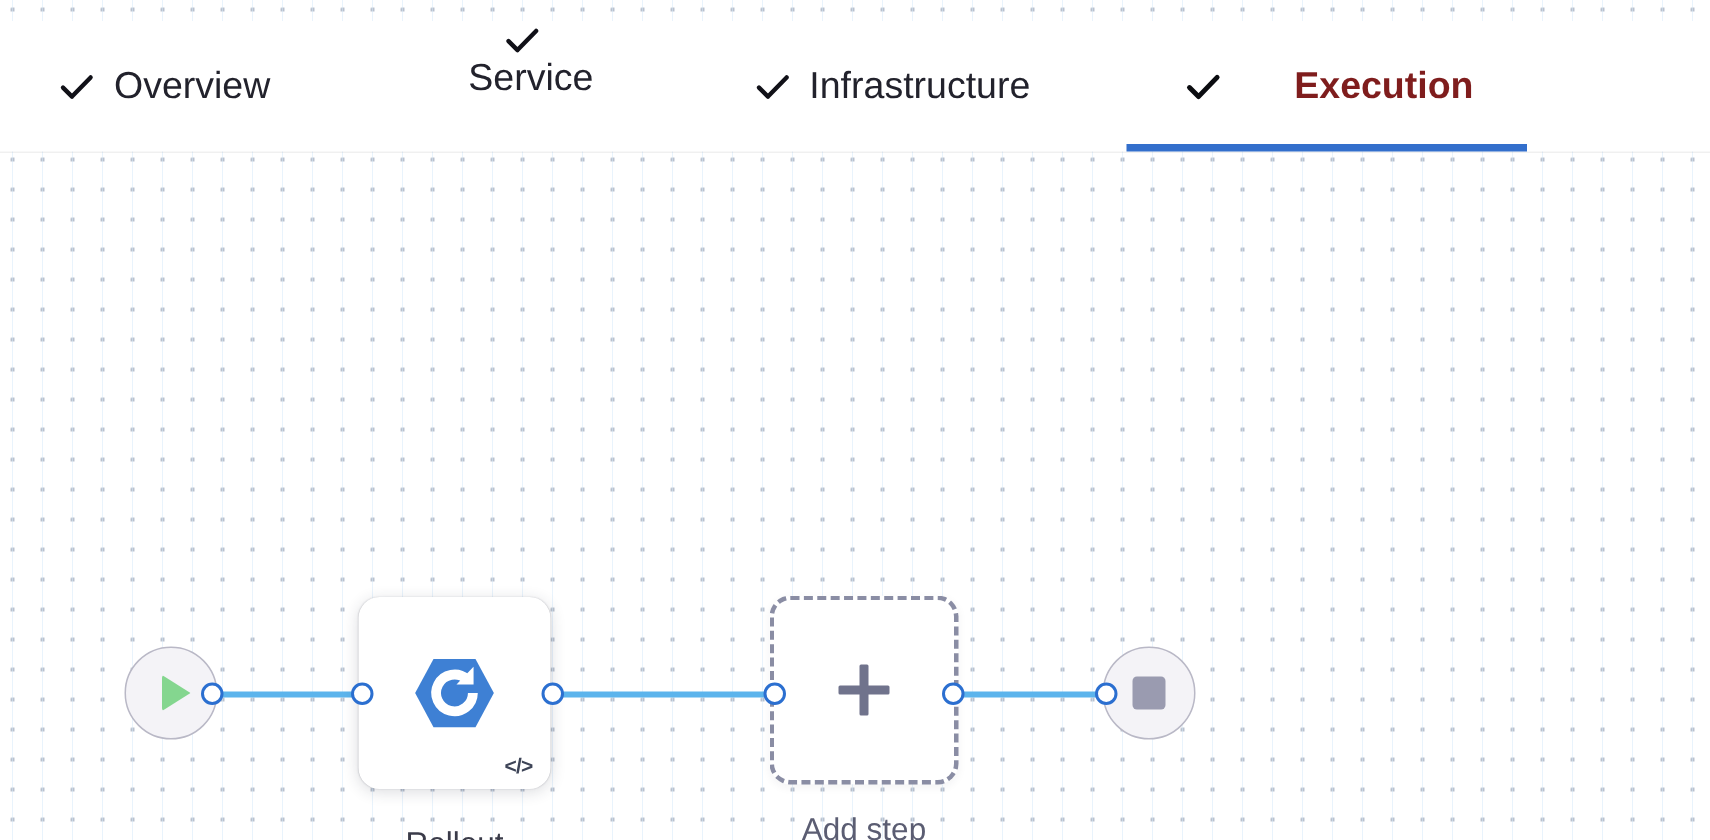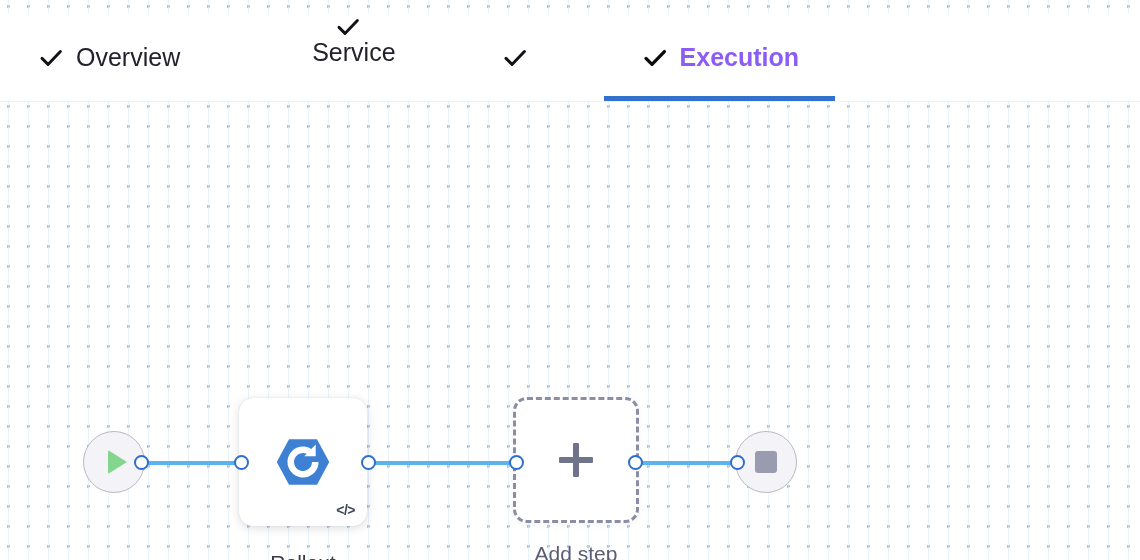--- a/index.html
+++ b/index.html
@@ -69,21 +69,21 @@
     margin-right: 12px;
     flex: none;
   }
   .tab .check svg { display: block; }
   .tab .tab-label {
     font-size: 25px;
     line-height: 1;
     color: #22222c;
     white-space: nowrap;
   }
-  .tab.active .tab-label { font-weight: bold; color: #8b5cf6; }
+  .tab.active .tab-label { font-weight: bold; color: #7f1d1d; margin-left: 36px; }
   .tab .underline {
     position: absolute;
     left: 0;
     right: 0;
     bottom: 0;
     height: 5px;
     background: #336fcc;
     display: none;
   }
   .tab.active .underline { display: block; }
@@ -291,20 +291,21 @@
         </div>
 
         <div class="tab-gap-b"></div>
 
         <div class="tab" id="tab-2">
           <span class="check">
             <svg viewBox="0 0 26 26" width="26" height="26" aria-hidden="true">
               <path d="M4 13.4 L10 19.4 L22.4 6.6" fill="none" stroke="#111118" stroke-width="2.9" stroke-linecap="round" stroke-linejoin="round"></path>
             </svg>
           </span>
+          <span class="tab-label">Infrastructure</span>
 
         </div>
 
         <div class="tab-gap-c"></div>
 
         <div class="tab active" id="tab-3">
           <span class="check">
             <svg viewBox="0 0 26 26" width="26" height="26" aria-hidden="true">
               <path d="M4 13.4 L10 19.4 L22.4 6.6" fill="none" stroke="#0b0c10" stroke-width="3.3" stroke-linecap="round" stroke-linejoin="round"></path>
             </svg>

